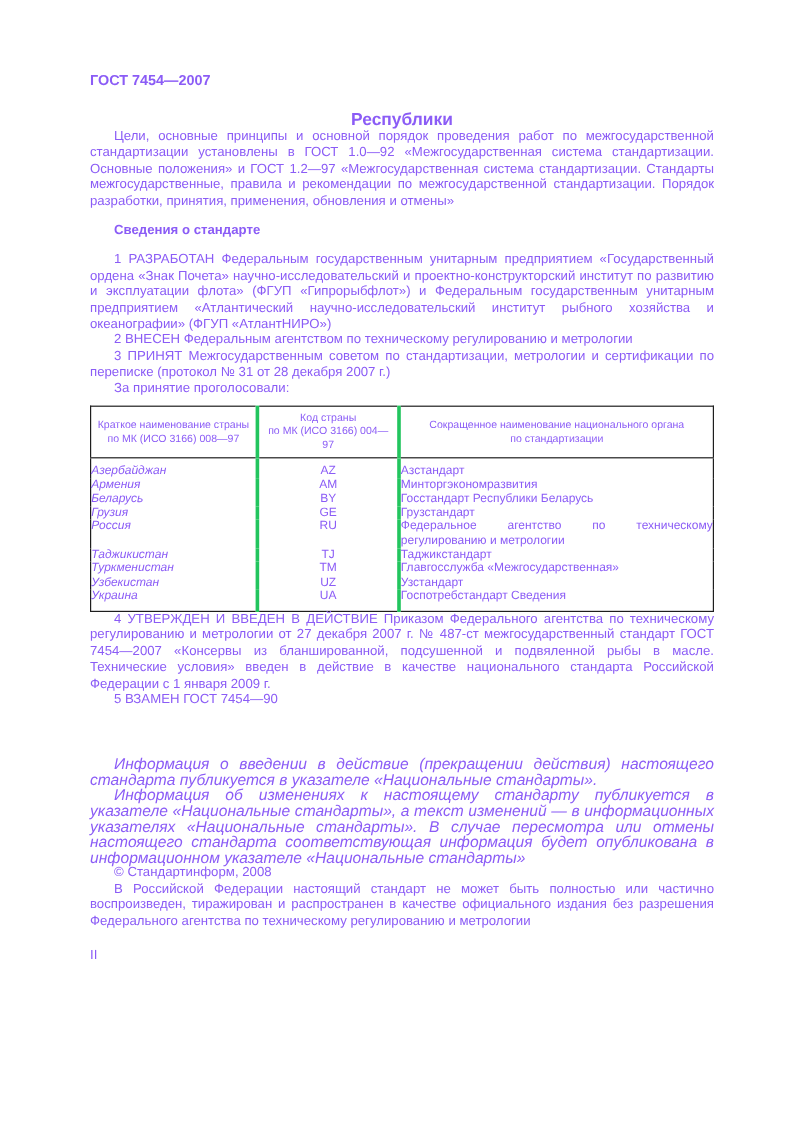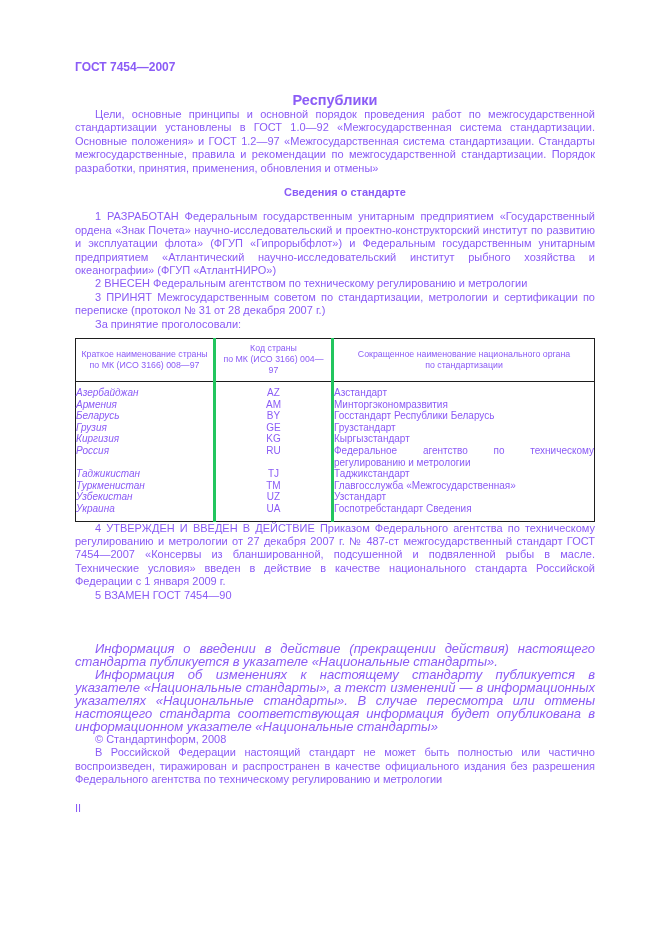--- a/index.html
+++ b/index.html
@@ -33,21 +33,20 @@
     text-align: justify;
     text-indent: 20px;
   }
   .intro { margin-top: 13px; }
   .info-heading {
     margin-top: 11px;
     font-size: 11px;
     line-height: 13.4px;
     font-weight: 700;
     text-indent: 20px;
-    text-align: center;
   }
   .num-item { margin-top: 6px; }
   .vote-lead { margin-top: 8px; text-align: left; }
   table.vote {
     width: 100%;
     margin-top: 7px;
     border-collapse: collapse;
     border: 1.5px solid #1e1e1e;
     table-layout: fixed;
   }
@@ -147,25 +146,20 @@
           <td class="td-country">Беларусь</td>
           <td class="td-code">BY</td>
           <td class="td-org">Госстандарт Республики Беларусь</td>
         </tr>
         <tr>
           <td class="td-country">Грузия</td>
           <td class="td-code">GE</td>
           <td class="td-org">Грузстандарт</td>
         </tr>
         <tr>
-          <td class="td-country">Киргизия</td>
-          <td class="td-code">KG</td>
-          <td class="td-org">Кыргызстандарт</td>
-        </tr>
-        <tr>
           <td class="td-country">Россия</td>
           <td class="td-code">RU</td>
           <td class="td-org">Федеральное агентство по техническому регулированию и метрологии</td>
         </tr>
         <tr>
           <td class="td-country">Таджикистан</td>
           <td class="td-code">TJ</td>
           <td class="td-org">Таджикстандарт</td>
         </tr>
         <tr>

